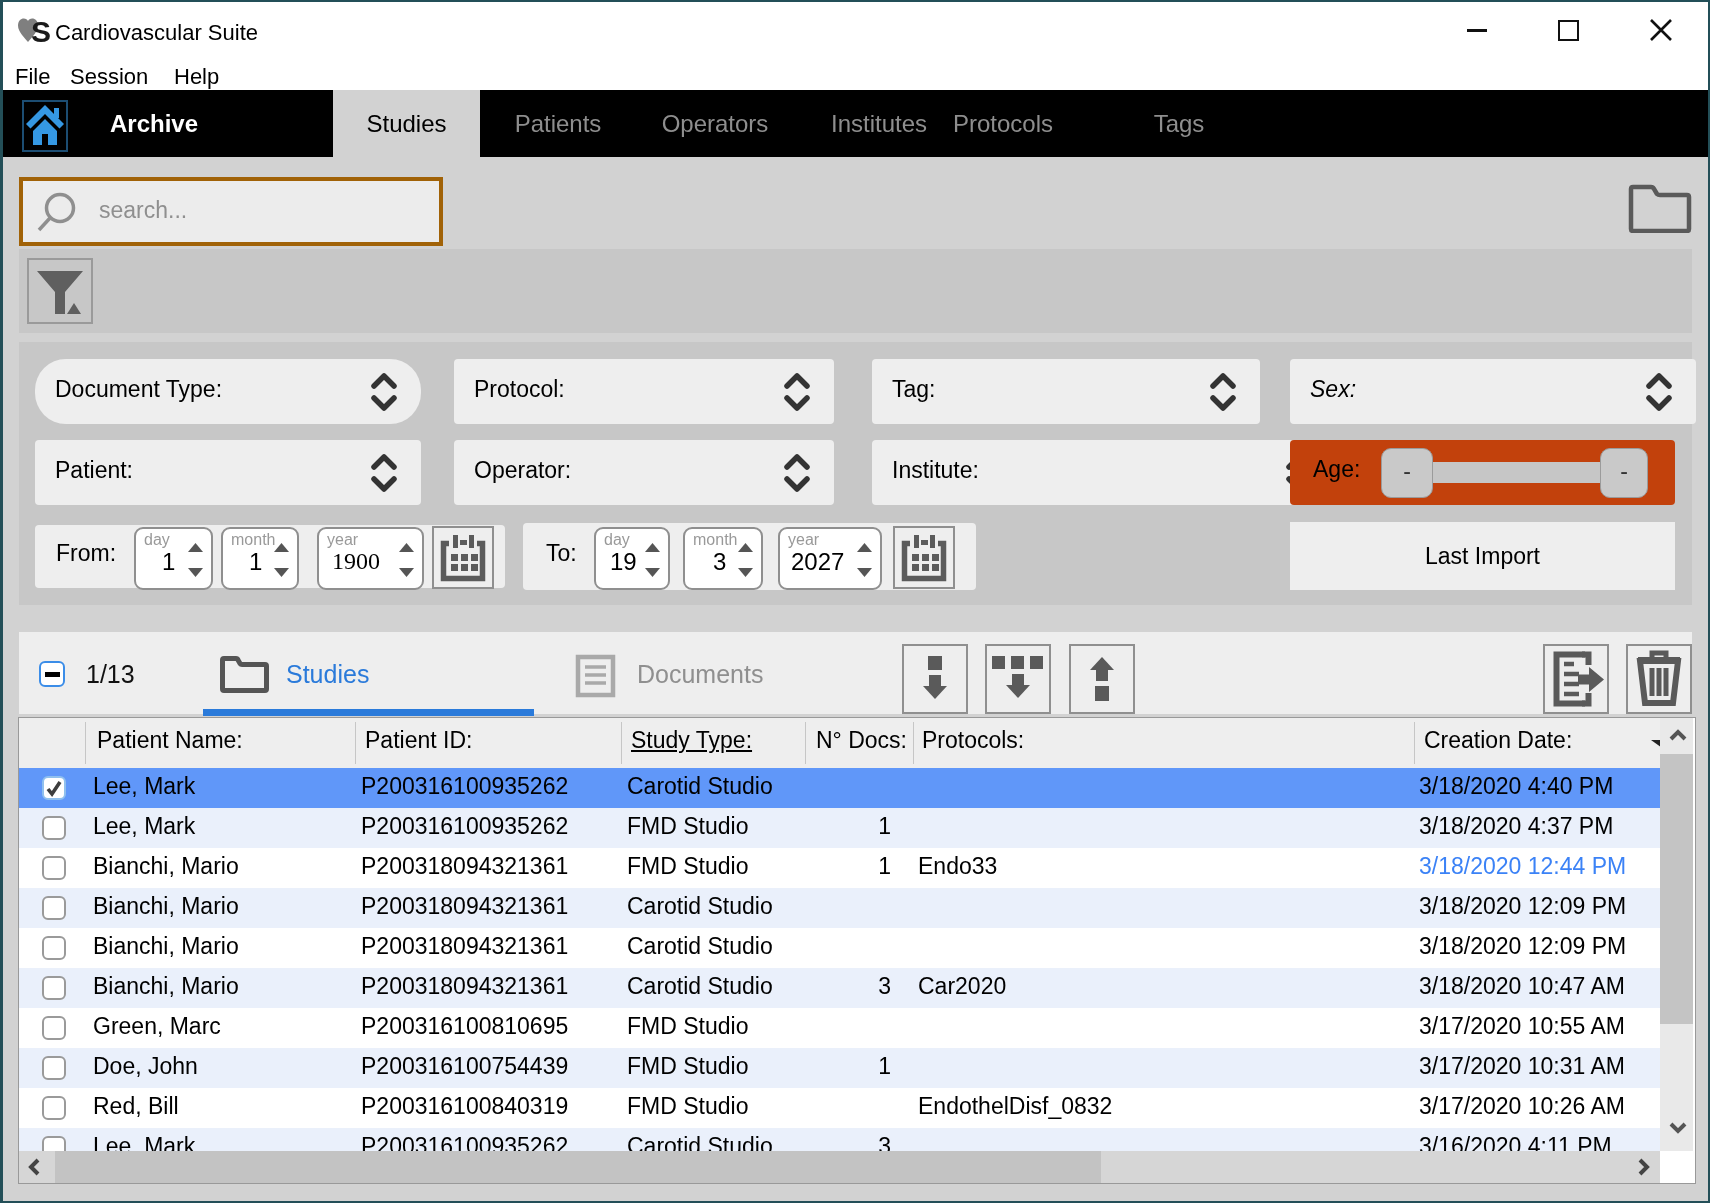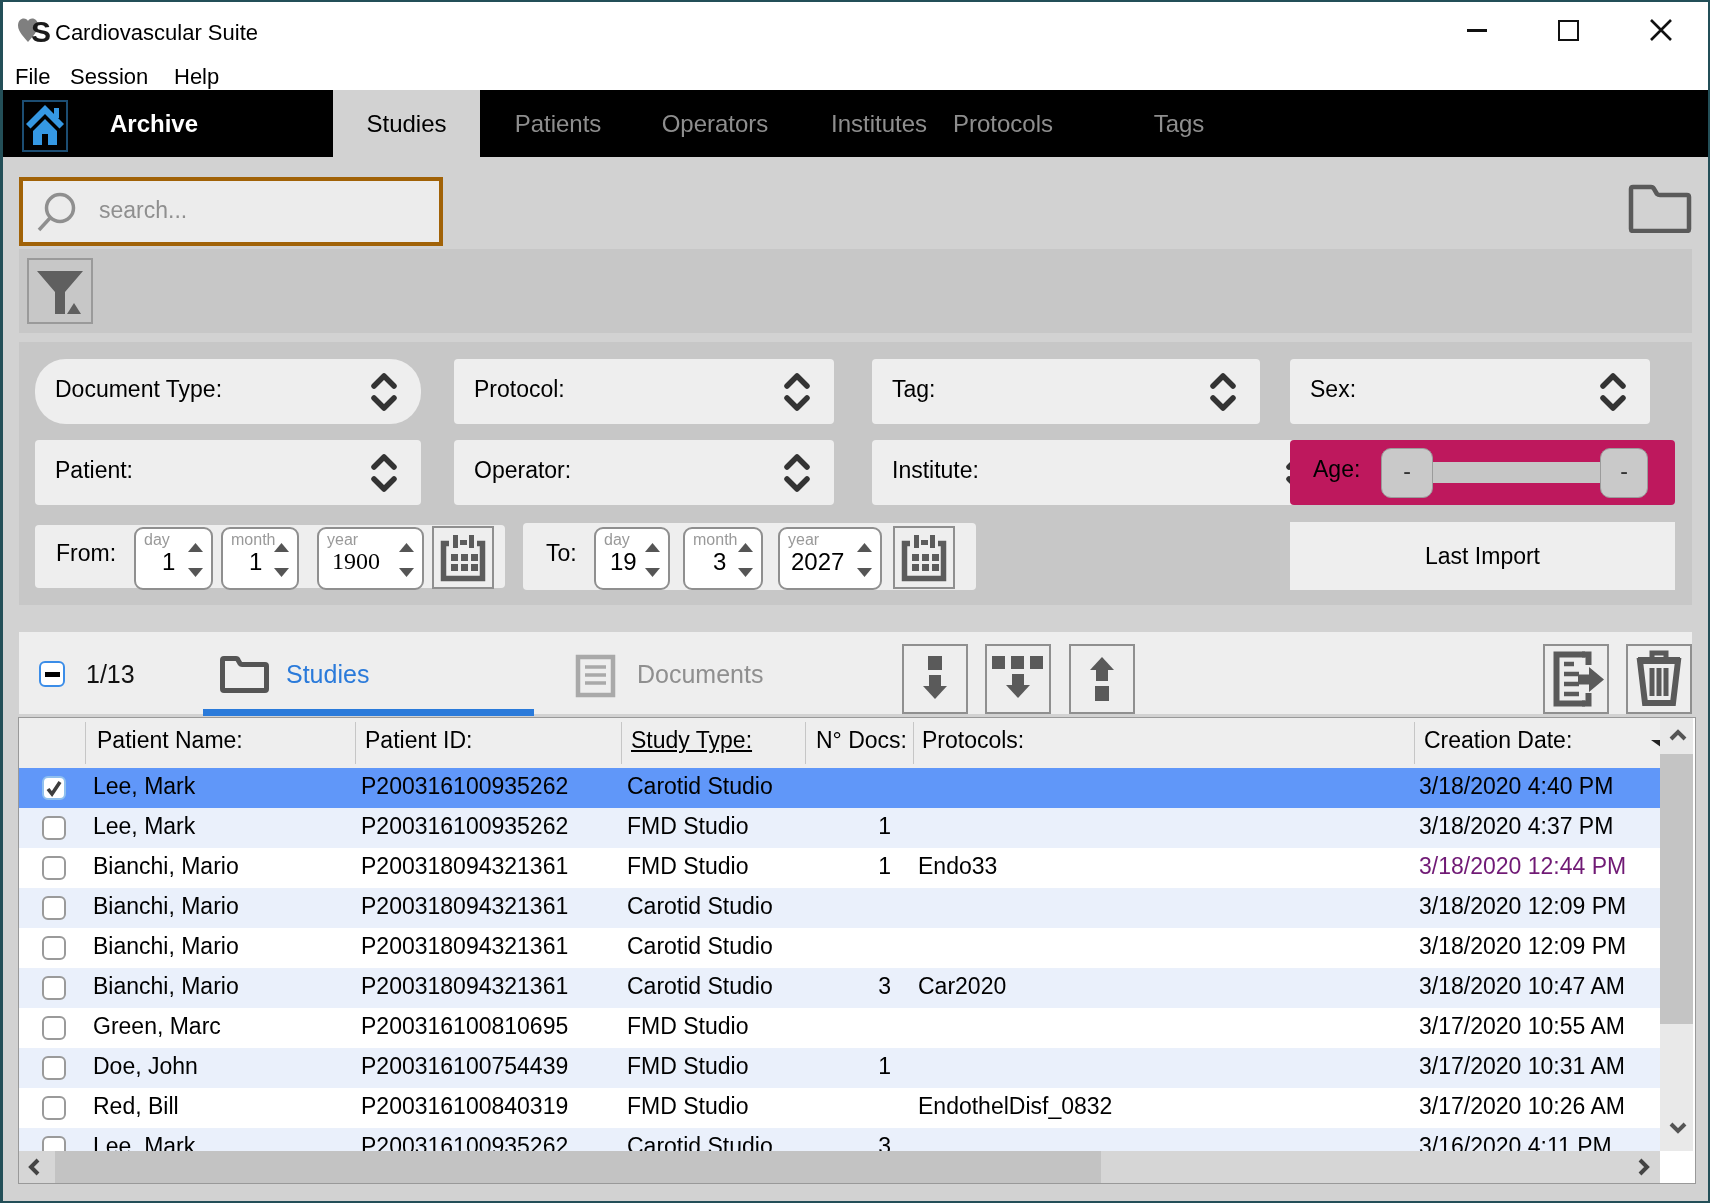--- a/index.html
+++ b/index.html
@@ -111,21 +111,21 @@
       <path d="M3 26 L13 36 L23 26" fill="none" stroke="#333" stroke-width="5.5" stroke-linecap="round" stroke-linejoin="round"></path>
     </svg>
       </div>
     <div class="drop" style="left:853px;top:17px;width:388px;">
         <span>Tag:</span>
         <svg class="chev" width="26" height="40" viewBox="0 0 26 40">
       <path d="M3 14 L13 4 L23 14" fill="none" stroke="#333" stroke-width="5.5" stroke-linecap="round" stroke-linejoin="round"></path>
       <path d="M3 26 L13 36 L23 26" fill="none" stroke="#333" stroke-width="5.5" stroke-linecap="round" stroke-linejoin="round"></path>
     </svg>
       </div>
-    <div class="drop" style="left:1271px;top:17px;width:360px;">
+    <div class="drop" style="left:1271px;top:17px;width:406px;font-style:italic;">
         <span>Sex:</span>
         <svg class="chev" width="26" height="40" viewBox="0 0 26 40">
       <path d="M3 14 L13 4 L23 14" fill="none" stroke="#333" stroke-width="5.5" stroke-linecap="round" stroke-linejoin="round"></path>
       <path d="M3 26 L13 36 L23 26" fill="none" stroke="#333" stroke-width="5.5" stroke-linecap="round" stroke-linejoin="round"></path>
     </svg>
       </div>
 
     <div class="drop" style="left:16px;top:98px;width:386px;">
         <span>Patient:</span>
         <svg class="chev" width="26" height="40" viewBox="0 0 26 40">
@@ -141,21 +141,21 @@
     </svg>
       </div>
     <div class="drop" style="left:853px;top:98px;width:464px;">
         <span>Institute:</span>
         <svg class="chev" width="26" height="40" viewBox="0 0 26 40">
       <path d="M3 14 L13 4 L23 14" fill="none" stroke="#333" stroke-width="5.5" stroke-linecap="round" stroke-linejoin="round"></path>
       <path d="M3 26 L13 36 L23 26" fill="none" stroke="#333" stroke-width="5.5" stroke-linecap="round" stroke-linejoin="round"></path>
     </svg>
       </div>
 
-    <div class="abs" style="left:1271px;top:98px;width:385px;height:65px;background:#be185d;border-radius:4px;">
+    <div class="abs" style="left:1271px;top:98px;width:385px;height:65px;background:#c2410c;border-radius:4px;">
       <div class="abs" style="left:23px;top:16px;font-size:23px;color:#000;">Age:</div>
       <div class="abs" style="left:141px;top:22px;width:169px;height:21px;background:#c6c6c6;"></div>
       <div class="agehandle" style="left:91px;top:8px;">-</div>
       <div class="agehandle" style="left:310px;top:8px;width:46px;">-</div>
     </div>
 
     <div class="abs" style="left:16px;top:183px;width:470px;height:63px;background:#eeeeee;border-radius:4px;"></div>
     <div class="abs" style="left:504px;top:181px;width:453px;height:67px;background:#eeeeee;border-radius:4px;"></div>
     <div class="abs" style="left:37px;top:198px;font-size:23px;color:#000;">From:</div>
     <div class="spin" style="left:115px;top:185px;width:79px;">
@@ -349,21 +349,21 @@
           <span class="c5"></span>
           <span class="c6" style="color:#000;">3/18/2020 4:37 PM</span>
         </div>
       <div class="row" style="top:80px;background:#ffffff;">
           <div class="cb"></div>
           <span class="c1">Bianchi, Mario</span>
           <span class="c2">P200318094321361</span>
           <span class="c3">FMD Studio</span>
           <span class="c4">1</span>
           <span class="c5">Endo33</span>
-          <span class="c6" style="color:#701a75;">3/18/2020 12:44 PM</span>
+          <span class="c6" style="color:#3b82f6;">3/18/2020 12:44 PM</span>
         </div>
       <div class="row" style="top:120px;background:#eaf0fb;">
           <div class="cb"></div>
           <span class="c1">Bianchi, Mario</span>
           <span class="c2">P200318094321361</span>
           <span class="c3">Carotid Studio</span>
           <span class="c4"></span>
           <span class="c5"></span>
           <span class="c6" style="color:#000;">3/18/2020 12:09 PM</span>
         </div>

